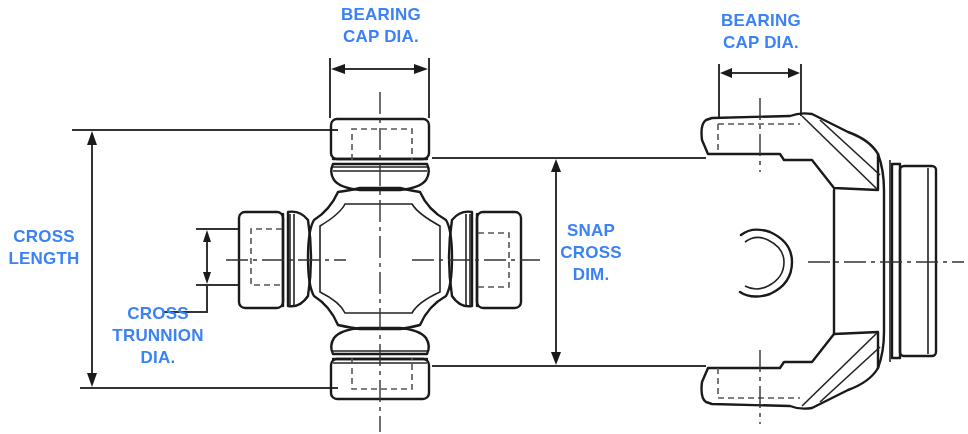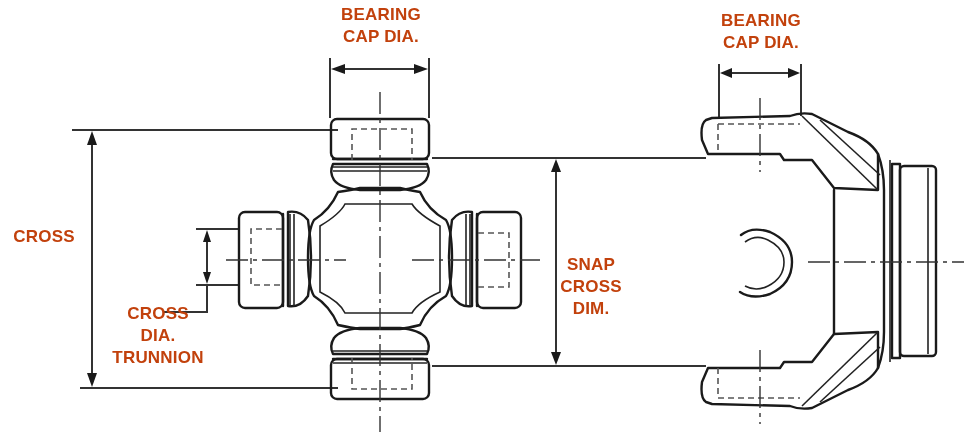--- a/index.html
+++ b/index.html
@@ -4,21 +4,21 @@
   <style>
     html, body { margin: 0; padding: 0; background: #ffffff; }
     body { width: 968px; height: 434px; overflow: hidden; position: relative; }
     .diagram { position: absolute; left: 0; top: 0; width: 968px; height: 434px; }
     .lbl {
       position: absolute;
       font-family: "Liberation Sans", sans-serif;
       font-weight: bold;
       font-size: 17px;
       line-height: 22px;
-      color: #c2410c;
+      color: #3b82f6;
       text-align: center;
       white-space: nowrap;
       letter-spacing: 0.2px;
     }
     .lbl span { display: block; }
     svg { position: absolute; left: 0; top: 0; }
     .ln { stroke: #1a1a1a; fill: none; stroke-width: 2.4; stroke-linejoin: round; stroke-linecap: round; }
     .thin { stroke: #222; fill: none; stroke-width: 1.6; }
     .dim { stroke: #333; fill: none; stroke-width: 2; }
     .hid { stroke: #555; fill: none; stroke-width: 1.6; stroke-dasharray: 6 4; }
@@ -156,26 +156,27 @@
     <span>CAP DIA.</span>
   </div>
 
   <div class="lbl" style="left:706px; top:10px; width:110px;">
     <span>BEARING</span>
     <span>CAP DIA.</span>
   </div>
 
   <div class="lbl" style="left:0px; top:226px; width:88px;">
     <span>CROSS</span>
+    <span>LENGTH</span>
   </div>
 
   <div class="lbl" style="left:100px; top:303px; width:116px;">
     <span>CROSS</span>
+    <span>TRUNNION</span>
     <span>DIA.</span>
-    <span>TRUNNION</span>
   </div>
 
-  <div class="lbl" style="left:560px; top:220px; width:62px;margin-top:34px;">
+  <div class="lbl" style="left:560px; top:220px; width:62px;">
     <span>SNAP</span>
     <span>CROSS</span>
     <span>DIM.</span>
   </div>
 </div>
 
 </body></html>

